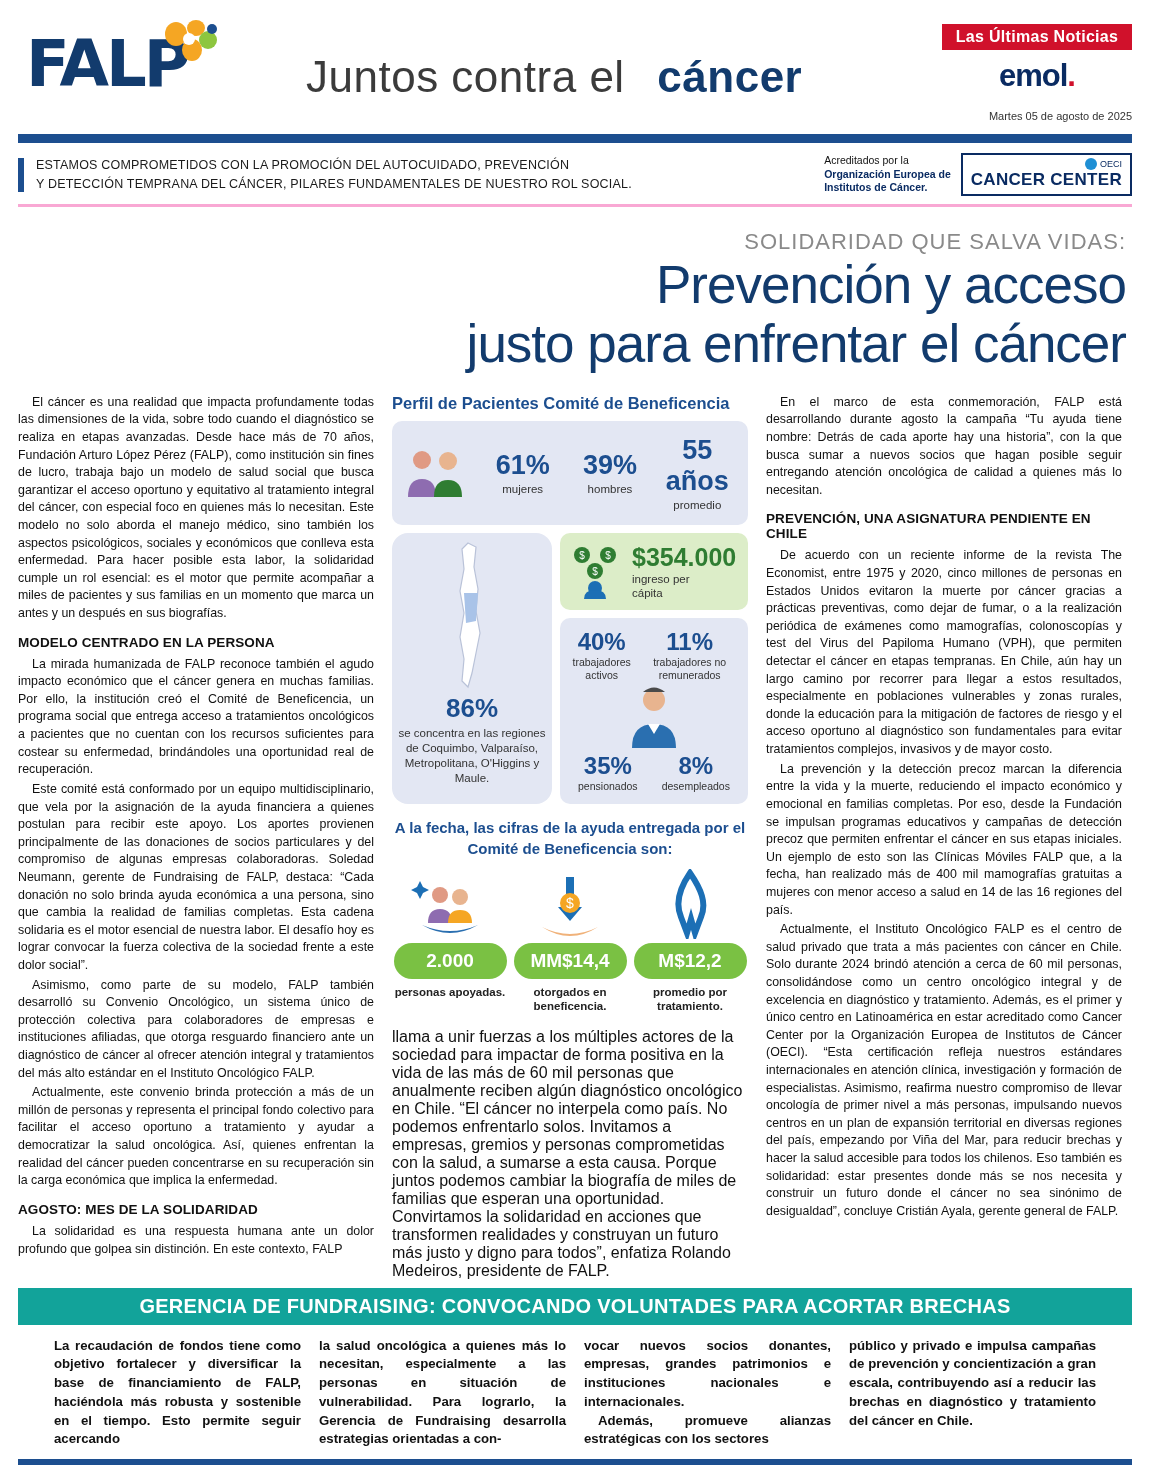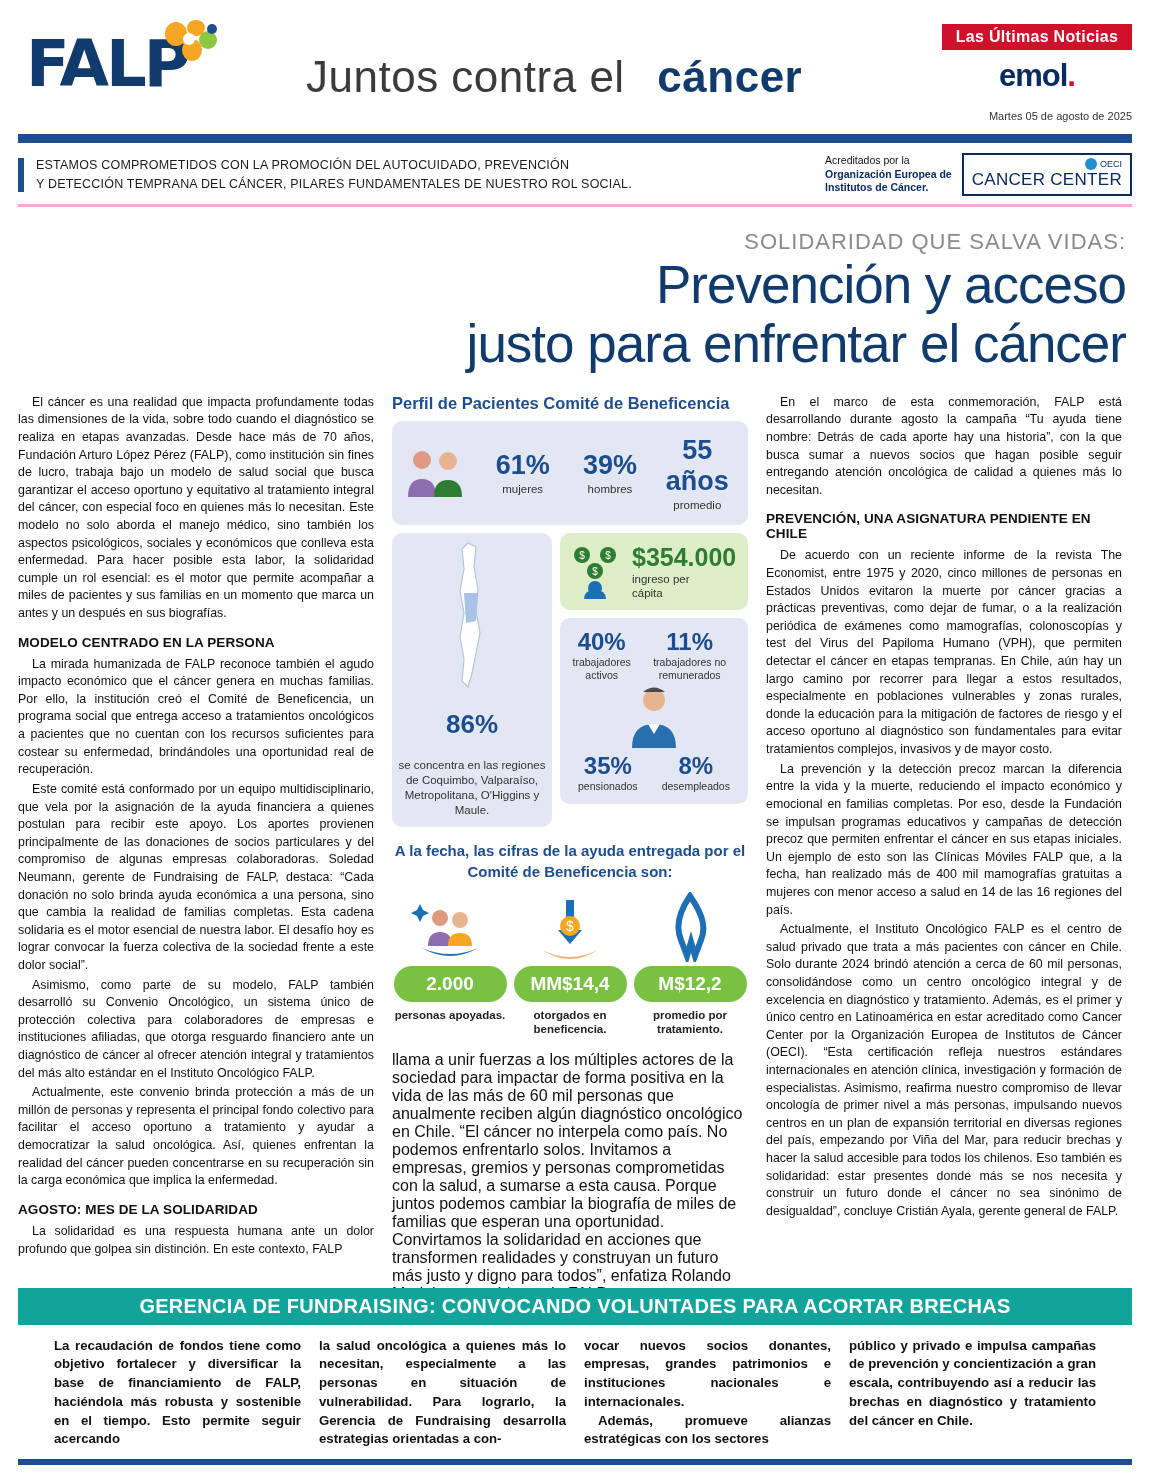--- a/index.html
+++ b/index.html
@@ -42,21 +42,21 @@
     display: flex; align-items: center; padding: 10px 0 8px 0; border-bottom: 3px solid #f9a8d4;
   }
   .compromise-bar .tick { width: 6px; height: 34px; background: #1c4e8f; margin-right: 12px; }
   .compromise-text { font-size: 12.5px; line-height: 1.45; color: #1b1b1b; letter-spacing: .2px; }
   .accred { margin-left: auto; display: flex; align-items: center; gap: 10px; }
   .accred-text { font-size: 10.5px; line-height: 1.3; color: #111; }
   .accred-text b { color: #0a2b62; }
   .oeci-box { border: 2px solid #0a2b62; padding: 3px 8px 4px 8px; display: flex; flex-direction: column; align-items: flex-end; }
   .oeci-top { font-size: 9px; color: #0a2b62; display: flex; align-items: center; gap: 3px; }
   .oeci-dot { width: 12px; height: 12px; border-radius: 50%; background: #1f8fd4; display:inline-block;}
-  .oeci-main { font-size: 17px; font-weight: normal; color: #0a2b62; letter-spacing: .3px; }
+  .oeci-main { font-size: 17px; font-weight: bold; color: #0a2b62; letter-spacing: .3px; }
 
   
   .title-block { text-align: right; padding: 22px 6px 10px 0; }
   .kicker { font-size: 22px; color: #8a8a8a; letter-spacing: 1px; font-weight: 300; }
   .headline { font-size: 53px; color: #123b6d; font-weight: 300; line-height: 1.12; letter-spacing: -1px; }
 
   
   .content { display: flex; gap: 18px; margin-top: 10px; }
   .col { width: 356px; }
   .col-mid { width: 356px; }
@@ -66,21 +66,21 @@
   
   .info-title { font-size: 16.5px; font-weight: bold; color: #1c4e8f; margin-bottom: 8px; }
   .panel { background: #e3e7f3; border-radius: 10px; }
   .stats-row { display: flex; align-items: center; padding: 14px 10px; gap: 6px; }
   .people-icon { width: 74px; height: 52px; flex: 0 0 auto; }
   .stat { text-align: center; flex: 1; }
   .stat .num { font-size: 27px; font-weight: bold; color: #1c4e8f; }
   .stat .lbl { font-size: 11.5px; color: #333; margin-top: 2px; }
 
   .mid-grid { display: flex; gap: 8px; margin-top: 8px; }
-  .map-panel { width: 160px; background: #e3e7f3; border-radius: 10px; padding: 8px 6px 10px 6px; display:flex; flex-direction: column; align-items: center; gap: 16px;}
+  .map-panel { width: 160px; background: #e3e7f3; border-radius: 16px; padding: 8px 6px 10px 6px; display:flex; flex-direction: column; align-items: center;}
   .map-svg { width: 70px; height: 150px; }
   .map-pct { font-size: 26px; font-weight: bold; color: #1c4e8f; margin-top: 2px; }
   .map-txt { font-size: 11.5px; color: #333; text-align: center; line-height: 1.3; margin-top: 2px; }
 
   .right-col-info { flex: 1; display: flex; flex-direction: column; gap: 8px; }
   .green-panel { background: #dcedc8; border-radius: 10px; padding: 10px 8px; display: flex; align-items: center; gap: 8px; }
   .green-num { font-size: 25px; font-weight: bold; color: #2f7d32; }
   .green-lbl { font-size: 11.5px; color: #333; line-height: 1.25; }
   .workers-panel { background: #e3e7f3; border-radius: 10px; padding: 10px 6px 12px 6px; position: relative; }
   .w-row { display: flex; justify-content: space-around; text-align: center; }

